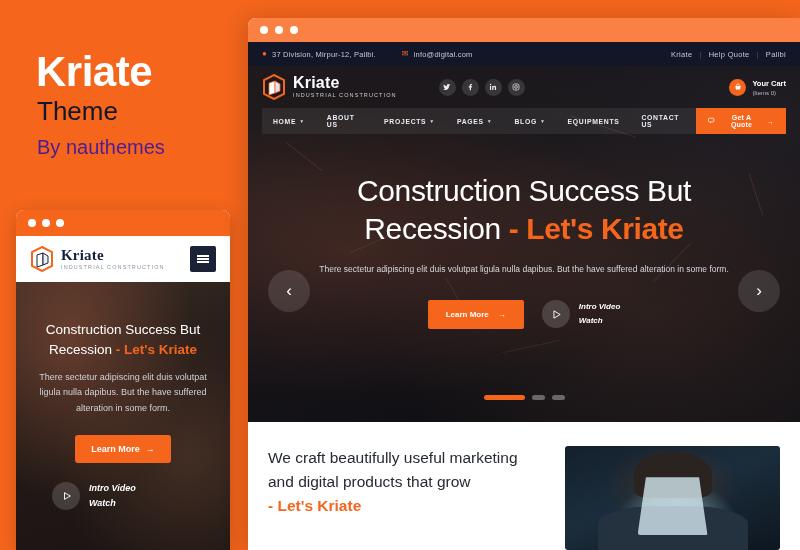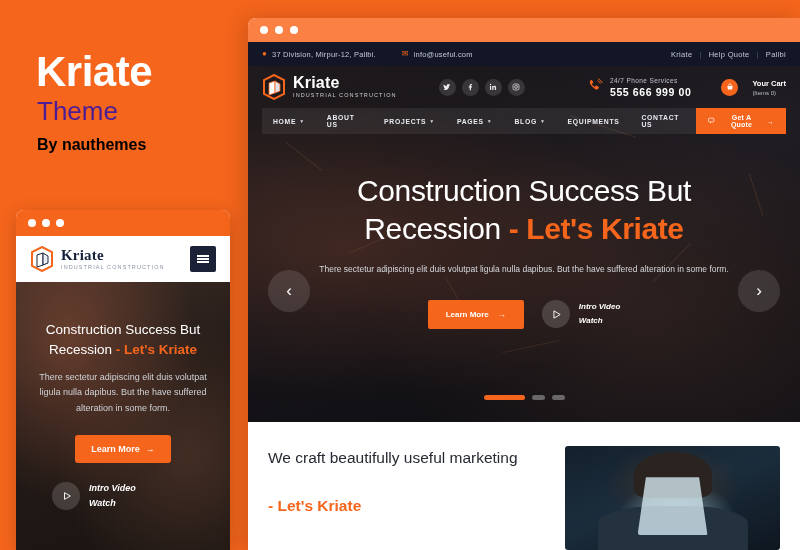--- a/index.html
+++ b/index.html
@@ -14,25 +14,25 @@
   .promo {
     position: absolute; left: 0; top: 0; width: 248px; height: 550px;
     background: #f5651c;
   }
   .promo-title {
     position: absolute; left: 36px; top: 48px;
     font-size: 42px; font-weight: bold; color: #ffffff; letter-spacing: -0.5px;
   }
   .promo-sub {
     position: absolute; left: 37px; top: 96px;
-    font-size: 26px; font-weight: 300; color: #4c1d95;
+    font-size: 26px; font-weight: 300; color: #0f172a;
   }
   .promo-by {
     position: absolute; left: 37px; top: 136px;
-    font-size: 16px; color: #000000; font-weight: bold;
+    font-size: 20px; color: #4c1d95;
   }
 
   
   .mini-window {
     position: absolute; left: 16px; top: 210px; width: 214px; height: 340px;
     background: #ffffff; border-radius: 8px 8px 0 0; overflow: hidden;
     box-shadow: 0 4px 18px rgba(0,0,0,0.18);
   }
   .mini-bar {
     height: 26px; background: #f5651c; display: flex; align-items: center;
@@ -128,21 +128,21 @@
   .social { display: flex; gap: 6px; margin-left: 42px; }
   .soc {
     width: 17px; height: 17px; border-radius: 50%; background: rgba(255,255,255,0.13);
     display: flex; align-items: center; justify-content: center; color: #e8eaf0; font-size: 7px;
   }
   .info-block { margin-left: auto; display: flex; align-items: center; gap: 30px; }
   .phone { display: flex; align-items: center; gap: 7px; }
   .phone-ico { color: #f5651c; font-size: 16px; line-height: 1; }
   .phone-lbl { font-size: 6.5px; color: #c0c4d0; letter-spacing: 0.4px; }
   .phone-num { font-size: 10.5px; font-weight: bold; color: #ffffff; letter-spacing: 0.6px; margin-top: 2px; }
-  .cart { display: flex; align-items: center; gap: 14px; }
+  .cart { display: flex; align-items: center; gap: 6px; }
   .cart-ico {
     width: 17px; height: 17px; border-radius: 50%; background: #f5651c;
     display: flex; align-items: center; justify-content: center; color: #fff; font-size: 8px;
   }
   .cart-lbl { font-size: 7.5px; font-weight: bold; color: #ffffff; }
   .cart-sub { font-size: 6px; color: #b9bdc9; margin-top: 2px; }
 
   .navbar {
     position: relative; z-index: 5; height: 26px; margin: 0 14px;
     background: rgba(255,255,255,0.07); display: flex; align-items: center;
@@ -296,21 +296,21 @@
       </div>
 
       <div class="topbar">
         <div class="tb-left">
           <span class="tb-item">
             <span class="tb-ico">●</span>
             <span>37 Division, Mirpur-12, Pallbi.</span>
           </span>
           <span class="tb-item">
             <span class="tb-ico">✉</span>
-            <span>info@useful.com</span>
+            <span>info@digital.com</span>
           </span>
         </div>
         <div class="tb-right">
           <span>Kriate</span>
           <span class="tb-sep">|</span>
           <span>Help Quote</span>
           <span class="tb-sep">|</span>
           <span>Pallbi</span>
         </div>
       </div>
@@ -351,32 +351,20 @@
           <span class="soc">
             <svg viewBox="0 0 12 12" width="8" height="8">
                 <rect x="1.5" y="1.5" width="9" height="9" rx="2.6" fill="none" stroke="#e8eaf0" stroke-width="1.1"></rect>
                 <circle cx="6" cy="6" r="2.1" fill="none" stroke="#e8eaf0" stroke-width="1.1"></circle>
                 <circle cx="8.8" cy="3.2" r="0.6" fill="#e8eaf0"></circle>
               </svg>
           </span>
         </div>
 
         <div class="info-block">
-          <div class="phone">
-            <span class="phone-ico">
-              <svg viewBox="0 0 18 18" width="16" height="16">
-                  <path d="M4 2.5c.5-.5 1.2-.4 1.6.1l1.3 1.8c.3.4.2 1-.2 1.3l-.8.6c-.2.2-.3.4-.2.7.4 1.2 1.6 2.4 2.8 2.8.3.1.5 0 .7-.2l.6-.8c.3-.4.9-.5 1.3-.2l1.8 1.3c.5.4.6 1.1.1 1.6l-.8.8c-.6.6-1.5.8-2.3.5C7.4 11.6 4.4 8.6 3.2 5.6c-.3-.8-.1-1.7.5-2.3z" fill="#f5651c"></path>
-                  <path d="M12.3 3.2a4.6 4.6 0 0 1 2.6 2.6M13.1 1.2a7 7 0 0 1 4 4" fill="none" stroke="#f5651c" stroke-width="1.1" stroke-linecap="round"></path>
-                </svg>
-            </span>
-            <span>
-              <span class="phone-lbl" style="display:block">24/7 Phone Services</span>
-              <span class="phone-num" style="display:block">555 666 999 00</span>
-            </span>
-          </div>
           <div class="cart">
             <span class="cart-ico">
               <svg viewBox="0 0 12 12" width="8" height="8">
                   <path d="M2 4.6h8l-.8 5H2.8z" fill="#fff"></path>
                   <path d="M4 4.6V3.3a2 2 0 0 1 4 0v1.3" fill="none" stroke="#fff" stroke-width="1"></path>
                 </svg>
             </span>
             <span>
               <span class="cart-lbl" style="display:block">Your Cart</span>
               <span class="cart-sub" style="display:block">(Items 0)</span>
@@ -461,21 +449,21 @@
         <span class="dot active"></span>
         <span class="dot"></span>
         <span class="dot"></span>
       </div>
     </div>
 
     <div class="lower">
       <div class="lower-copy">
         <div class="lower-h2">
           <span>We craft beautifully useful marketing</span><br>
-          <br>
+          <span>and digital products that grow</span><br>
           <em>- Let's Kriate</em>
         </div>
       </div>
       <div class="lower-img">
         <div class="welder-body"></div>
         <div class="welder-head"></div>
         <div class="welder-helmet"></div>
       </div>
     </div>
   </div>

